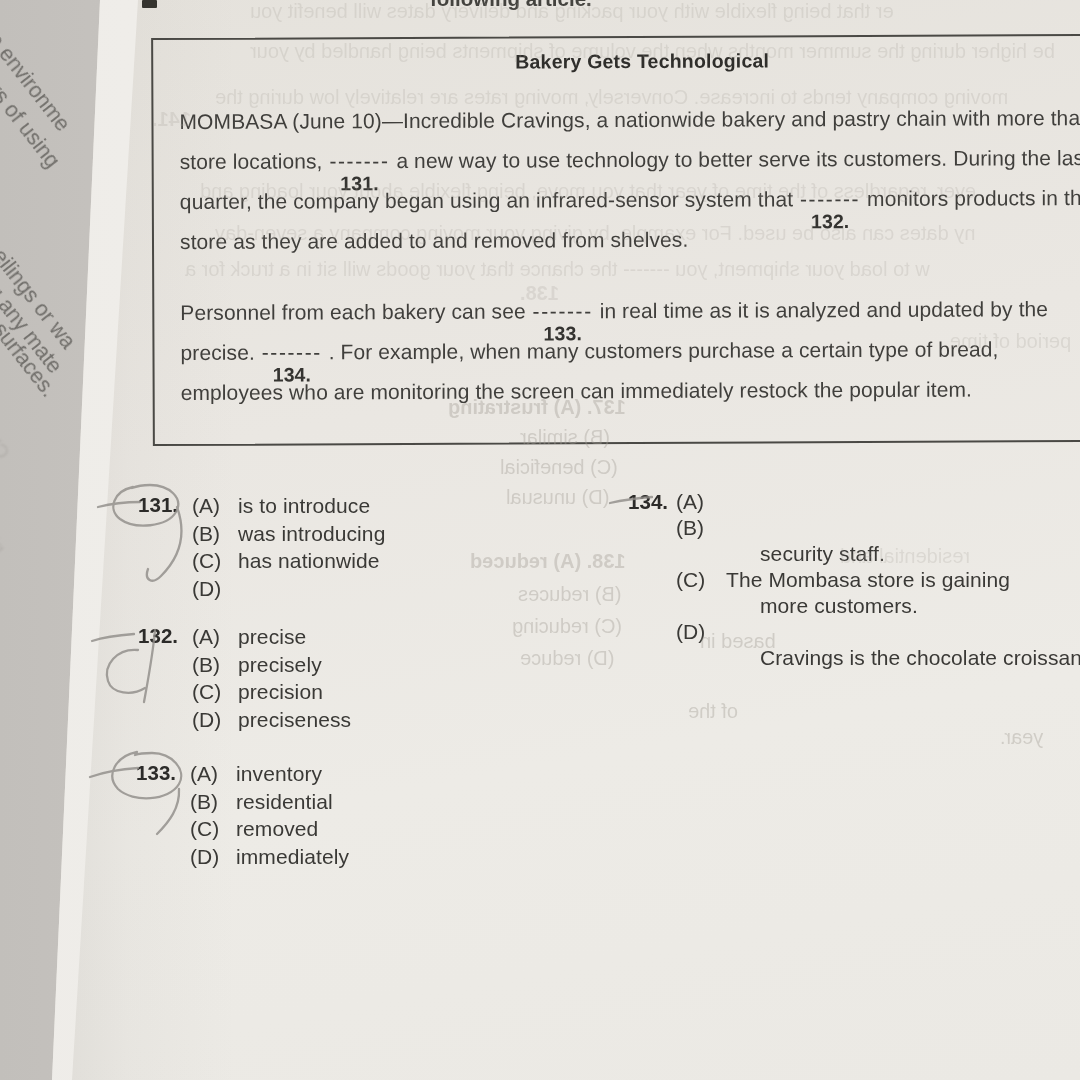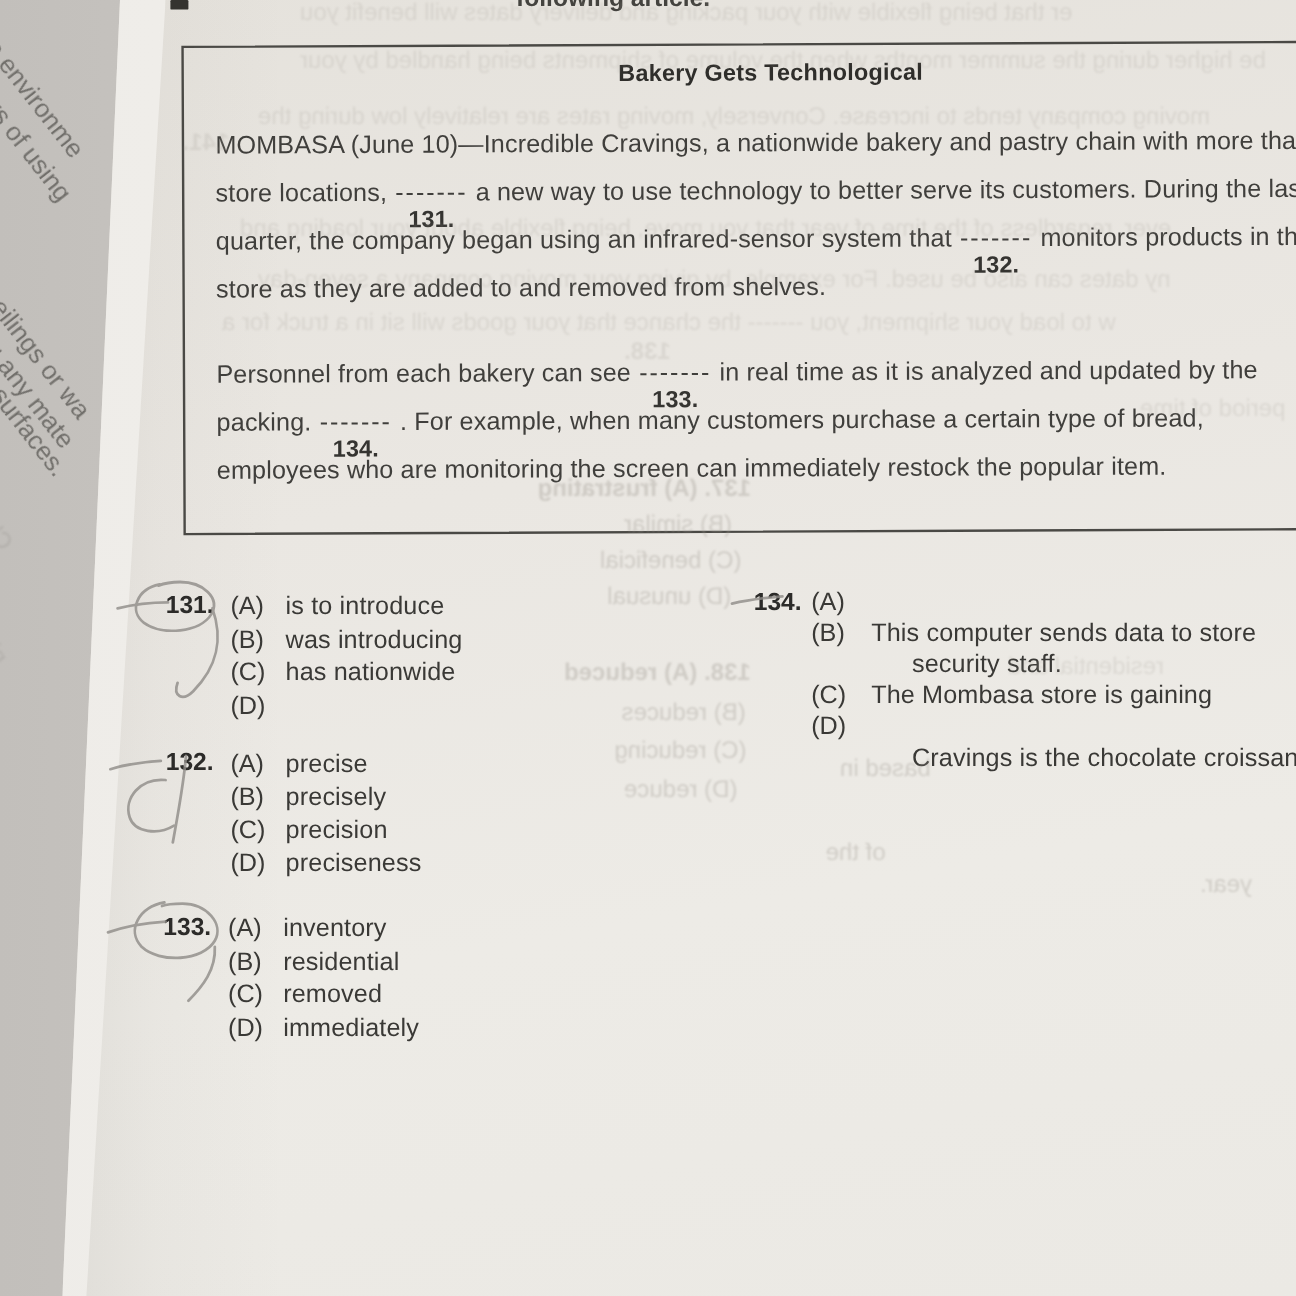--- a/index.html
+++ b/index.html
@@ -79,21 +79,21 @@
   <div class="passage-box">
     <div class="ptitle">Bakery Gets Technological</div>
     <div class="para" id="para1">
         <div class="pline"><span>MOMBASA (June 10)—Incredible Cravings, a nationwide bakery and pastry chain with more than</span></div>
         <div class="pline"><span>store locations, </span><span class="blank"><span class="dashes">-------</span><span class="bnum">131.</span></span><span> a new way to use technology to better serve its customers. During the last</span></div>
         <div class="pline"><span>quarter, the company began using an infrared-sensor system that </span><span class="blank"><span class="dashes">-------</span><span class="bnum">132.</span></span><span> monitors products in the</span></div>
         <div class="pline"><span>store as they are added to and removed from shelves.</span></div>
       </div>
     <div class="para para2" id="para2">
         <div class="pline"><span>Personnel from each bakery can see </span><span class="blank"><span class="dashes">-------</span><span class="bnum">133.</span></span><span> in real time as it is analyzed and updated by the</span></div>
-        <div class="pline"><span>packing. </span><span class="blank"><span class="dashes">-------</span><span class="bnum">134.</span></span><span> . For example, when many customers purchase a certain type of bread,</span></div>
+        <div class="pline"><span>precise. </span><span class="blank"><span class="dashes">-------</span><span class="bnum">134.</span></span><span> . For example, when many customers purchase a certain type of bread,</span></div>
         <div class="pline"><span>employees who are monitoring the screen can immediately restock the popular item.</span></div>
       </div>
   </div>
 
   <div class="question lcol" id="q131" style="left:126px;top:492px;">
       <span class="qnum">131.</span>
       <div class="opts">
         <div class="opt-row">
           <span class="letter">(A)</span>
           <span class="otext">is to introduce</span>
@@ -157,32 +157,32 @@
       <span class="qnum">134.</span>
       <div class="opts">
         <div class="opt-row">
           <span class="letter">(A)</span>
         </div>
         <div class="opt-row">
           <span class="letter"></span>
         </div>
         <div class="opt-row">
           <span class="letter">(B)</span>
-          <span class="otext">This computer sends data to store</span>
         </div>
         <div class="opt-row">
           <span class="letter"></span>
           <span class="otext cont">security staff.</span>
         </div>
         <div class="opt-row">
           <span class="letter">(C)</span>
           <span class="otext">The Mombasa store is gaining</span>
         </div>
         <div class="opt-row">
           <span class="letter"></span>
+          <span class="otext cont">more customers.</span>
         </div>
         <div class="opt-row">
           <span class="letter">(D)</span>
         </div>
         <div class="opt-row">
           <span class="letter"></span>
           <span class="otext cont">Cravings is the chocolate croissant.</span>
         </div>
       </div>
     </div>

